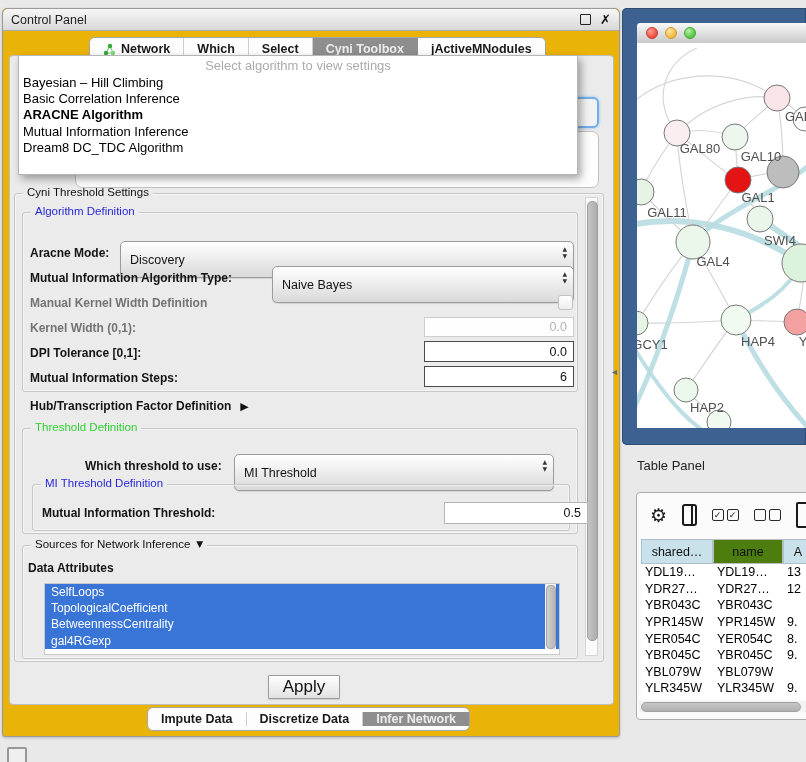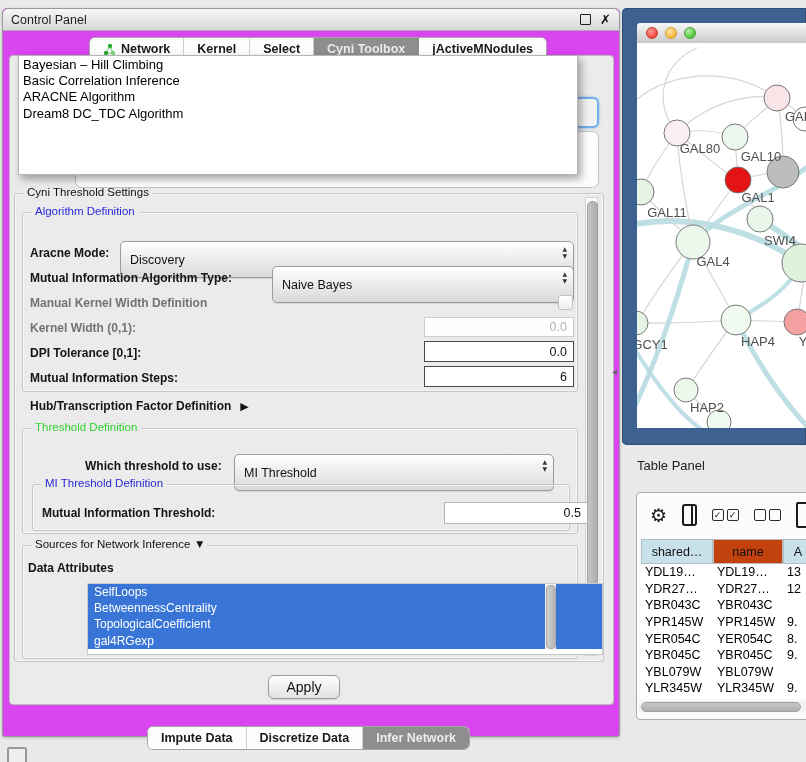--- a/index.html
+++ b/index.html
@@ -1,20 +1,20 @@
 <!DOCTYPE html>
 <html><head>
 <meta charset="utf-8">
 <style>
   html,body{margin:0;padding:0;}
   body{font-family:"Liberation Sans","DejaVu Sans",sans-serif;background:#dcdcdc;}
   .root{position:relative;width:806px;height:762px;background:#e9e9e9;overflow:hidden;font-size:12px;color:#111;}
 
   
-  .cp-window{position:absolute;left:2px;top:8px;width:616px;height:727px;background:#d946ef;
+  .cp-window{position:absolute;left:2px;top:8px;width:616px;height:727px;background:#eab308;
     border:1px solid #9a9a9a;border-radius:5px 5px 3px 3px;box-shadow:0 1px 3px rgba(0,0,0,.2);}
   .cp-titlebar{position:absolute;left:0;top:0;right:0;height:22px;border-radius:5px 5px 0 0;
     background:linear-gradient(#f7f7f7,#d8d8d8);border-bottom:1px solid #ababab;
     display:flex;align-items:center;padding:0 8px;box-sizing:border-box;}
   .cp-title{font-size:12.5px;color:#222;}
   .cp-ctrls{margin-left:auto;display:flex;align-items:center;gap:9px;}
   .float-icon{width:9px;height:9px;border:1.5px solid #222;border-radius:1px;}
   .close-icon{font-size:13px;font-weight:bold;color:#111;line-height:10px;font-family:"DejaVu Sans",sans-serif;}
 
   
@@ -27,21 +27,21 @@
 
   
   .cp-content{position:absolute;left:6px;top:46px;width:603px;height:648px;background:#ebebeb;
     border:1px solid #bdbdbd;border-radius:4px;}
 
   
   .dd-popup{position:absolute;left:18px;top:55px;width:558px;height:118px;background:#ffffff;
     border:1px solid #b5b5b5;box-shadow:3px 4px 8px rgba(0,0,0,.35);z-index:50;}
   .dd-prompt{height:18px;display:flex;align-items:center;justify-content:center;color:#ababab;font-size:13px;}
   .dd-item{height:16.4px;display:flex;align-items:center;padding-left:4px;font-size:13px;color:#000;}
-  .dd-item.bold{font-weight:normal;}
+  .dd-item.bold{font-weight:bold;}
 
   
   .frag-combo{position:absolute;left:566px;top:97px;width:29px;height:27px;background:#f2f2f2;
     border:2px solid #74aee8;border-radius:6px;box-shadow:0 0 3px #8cbcf0;z-index:4;}
   .frag-box{position:absolute;left:75px;top:131px;width:522px;height:55px;background:#fdfdfd;
     border:1px solid #c2c2c2;border-radius:7px;z-index:3;}
 
   
   .group{position:absolute;border:1px solid #c6c6c6;border-radius:3px;box-shadow:inset 0 0 0 1px rgba(255,255,255,.55);}
   .gtitle{position:absolute;top:-8px;left:8px;background:#ebebeb;padding:0 4px;font-size:11.5px;white-space:nowrap;}
@@ -69,30 +69,30 @@
 
   
   .vscroll{position:absolute;width:13px;background:#fafafa;border:1px solid #d4d4d4;box-sizing:border-box;}
   .vthumb{position:absolute;left:1px;width:9px;border-radius:5px;background:linear-gradient(90deg,#c4c4c4,#adadad);
     border:1px solid #9e9e9e;}
   .hscroll{position:absolute;height:11px;background:#f2f2f2;}
   .hthumb{position:absolute;top:1px;height:8px;border-radius:5px;background:linear-gradient(#c6c6c6,#b0b0b0);border:1px solid #a0a0a0;}
 
   
   .attr-list{position:absolute;left:44px;top:583px;width:514px;height:70px;background:#fff;border:1px solid #c9c9c9;
-    overflow:hidden;margin-left:43px;}
+    overflow:hidden;}
   .attr-item{height:16.2px;display:flex;align-items:center;padding-left:6px;font-size:12px;
     background:#3875d7;color:#fff;}
   .attr-scroll{position:absolute;right:1px;top:1px;width:11px;height:66px;background:#f4f4f4;}
   .attr-thumb{position:absolute;left:1px;top:1px;width:8px;height:62px;border-radius:4px;
     background:linear-gradient(90deg,#cfcfcf,#b5b5b5);border:1px solid #a8a8a8;}
 
-  .apply-btn{position:absolute;left:268px;top:675px;width:70px;height:22px;border:1px solid #9b9b9b;border-radius:6px;
+  .apply-btn{position:absolute;left:268px;top:675px;width:70px;height:22px;border:1px solid #9b9b9b;border-radius:1px;
     background:linear-gradient(#fefefe,#e2e2e2);display:flex;align-items:center;justify-content:center;
-    font-size:14px;color:#111;box-shadow:0 1px 1px rgba(0,0,0,.12);}
+    font-size:17px;color:#111;box-shadow:0 1px 1px rgba(0,0,0,.12);}
 
   
   .net-window{position:absolute;left:622px;top:8px;width:184px;height:437px;background:#3d6191;
     border-radius:5px 0 0 5px;box-shadow:inset 0 0 0 1px #2e4c74;}
   .net-titlebar{position:absolute;left:15px;top:15px;right:0;height:21px;
     background:linear-gradient(#f8f8f8,#c9c9c9);border-bottom:1px solid #8f8f8f;border-radius:3px 0 0 0;
     display:flex;align-items:center;padding-left:9px;gap:7px;box-sizing:border-box;}
   .tl{width:12px;height:12px;border-radius:50%;box-sizing:border-box;}
   .tl.red{background:radial-gradient(circle at 35% 30%,#ff9d94,#ee4b40 70%);border:1px solid #c33b31;}
   .tl.yellow{background:radial-gradient(circle at 35% 30%,#ffe6a3,#f5b73e 70%);border:1px solid #cf9a33;}
@@ -115,21 +115,21 @@
   .cols-icon{width:18px;height:18px;border:2px solid #1a1a1a;border-radius:3px;position:relative;}
   .cols-icon:after{content:"";position:absolute;left:7px;top:0;bottom:0;width:2px;background:#1a1a1a;}
   .cb-pair{display:flex;gap:3px;}
   .cb{width:10px;height:10px;border:1.5px solid #2a2a2a;border-radius:2px;font-size:9px;line-height:10px;
     text-align:center;color:#111;font-family:"DejaVu Sans",sans-serif;}
   .doc-icon{width:16px;height:22px;border:2px solid #1a1a1a;border-radius:2px;}
   .tbl-header{position:absolute;left:4px;top:46px;display:flex;height:25px;}
   .th{box-sizing:border-box;border:1px solid #adc0c8;display:flex;align-items:center;justify-content:center;
     font-size:12.5px;color:#111;}
   .th.blue{background:#c9e1eb;}
-  .th.gray{background:#c2410c;border-color:#bdbdbd;}
+  .th.gray{background:#4d7c0f;border-color:#bdbdbd;}
   .tbl-rows{position:absolute;left:4px;top:71px;width:168px;height:135px;overflow:hidden;background:#fff;}
   .tbl-row{display:flex;height:16.6px;align-items:center;font-size:12.5px;color:#000;}
   .tbl-row .c1{width:72px;padding-left:4px;box-sizing:border-box;}
   .tbl-row .c2{width:70px;padding-left:4px;box-sizing:border-box;}
   .tbl-row .c3{padding-left:4px;}
 
   .divider-arrow{position:absolute;left:612px;top:366px;font-size:10px;color:#666;font-family:"DejaVu Sans",sans-serif;}
   .mini-dock{position:absolute;left:7px;top:747px;width:16px;height:15px;border:2px solid #979797;background:#efefef;border-radius:2px;}
 </style>
 </head>
@@ -152,48 +152,50 @@
           <line x1="3" y1="10" x2="7" y2="3" stroke="#8cc98c" stroke-width="1.2"></line>
           <line x1="7" y1="3" x2="10" y2="10" stroke="#8cc98c" stroke-width="1.2"></line>
           <line x1="3" y1="10" x2="10" y2="10" stroke="#8cc98c" stroke-width="1.2"></line>
           <circle cx="7" cy="3" r="2.2" fill="#2faa2f"></circle>
           <circle cx="3" cy="10" r="2.2" fill="#2faa2f"></circle>
           <circle cx="10" cy="10" r="2.2" fill="#7ed87e"></circle>
         </svg>
         <span>Network</span>
       </div>
       <div class="tab">
-          <span>Kernel</span>
+          <span>Which</span>
         </div>
       <div class="tab">
           <span>Select</span>
         </div>
       <div class="tab selected">
           <span>Cyni Toolbox</span>
         </div>
       <div class="tab">
           <span>jActiveMNodules</span>
         </div>
     </div>
 
     <div class="cp-content"></div>
   </div>
 
   <div class="frag-combo"></div>
   <div class="frag-box"></div>
 
   <div class="dd-popup">
+    <div class="dd-prompt">Select algorithm to view settings</div>
     <div>
 
         <div class="dd-item">Bayesian – Hill Climbing</div>
 
         <div class="dd-item">Basic Correlation Inference</div>
 
         <div class="dd-item bold">ARACNE Algorithm</div>
 
+        <div class="dd-item">Mutual Information Inference</div>
 
 
         <div class="dd-item">Dream8 DC_TDC Algorithm</div>
       </div>
   </div>
 
   <div class="group" style="left:14px;top:193px;width:588px;height:467px;">
     <span class="gtitle">Cyni Threshold Settings</span>
   </div>
   <div class="vscroll" style="left:585px;top:197px;height:459px;">
@@ -254,32 +256,32 @@
     <span class="gtitle" style="display:flex;gap:6px;align-items:center;">
       <span>Sources for Network Inference</span>
       <span class="arrow-glyph" style="font-size:9px;">▼</span>
     </span>
   </div>
   <div class="lbl" style="left:28px;top:561px;">Data Attributes</div>
   <div class="attr-list">
 
       <div class="attr-item">SelfLoops</div>
 
+      <div class="attr-item">TopologicalCoefficient</div>
+
       <div class="attr-item">BetweennessCentrality</div>
-
-      <div class="attr-item">TopologicalCoefficient</div>
 
       <div class="attr-item">gal4RGexp</div>
     </div>
   <div class="attr-scroll" style="left:545px;top:584px;position:absolute;">
     <div class="attr-thumb"></div>
   </div>
 
   <div class="apply-btn">Apply</div>
-  <div class="tabbar" style="left:147px;top:726px;">
+  <div class="tabbar" style="left:147px;top:707px;align-items:center;">
     <div class="tab">
         <span>Impute Data</span>
       </div>
     <div class="tab">
         <span>Discretize Data</span>
       </div>
     <div class="tab selected">
         <span>Infer Network</span>
       </div>
   </div>

